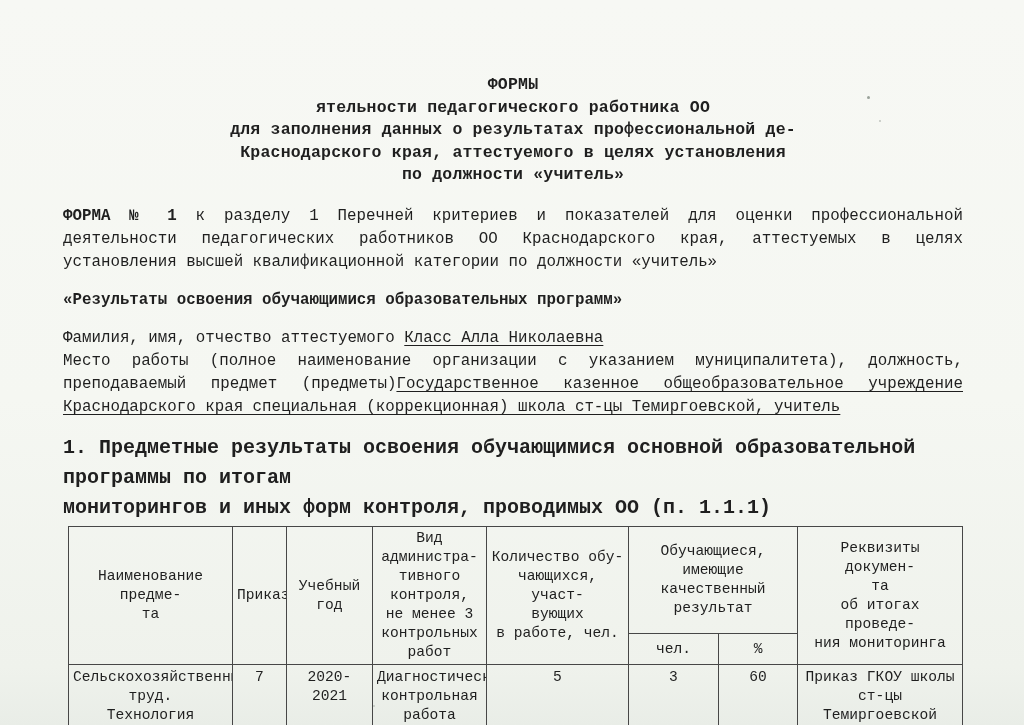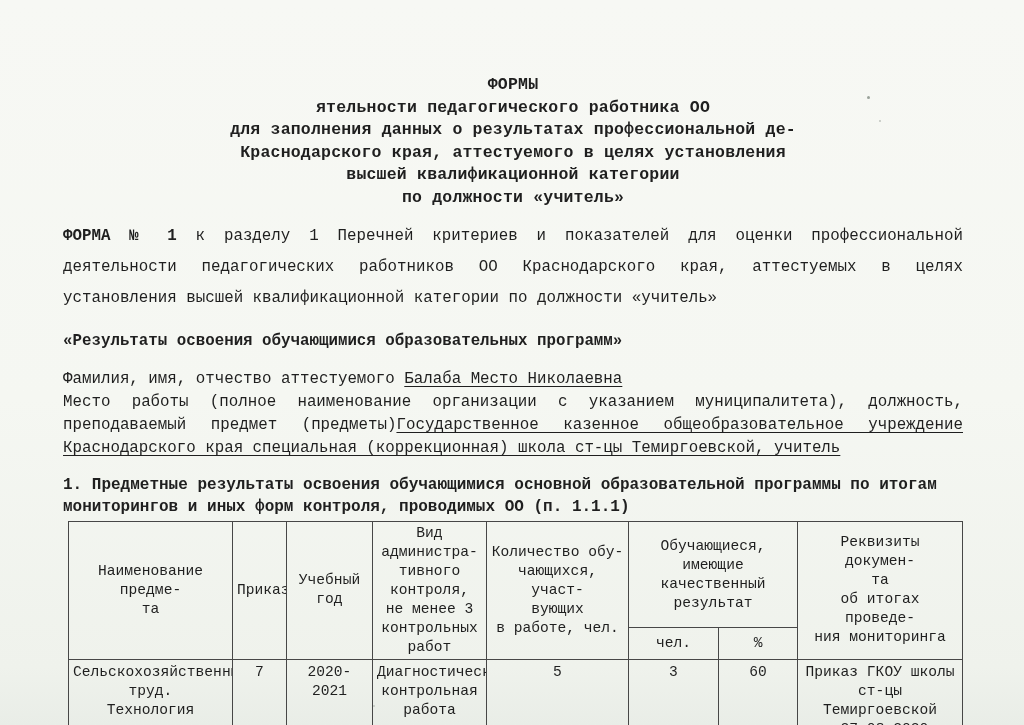--- a/index.html
+++ b/index.html
@@ -23,23 +23,23 @@
     width: 900px;
   }
   .doc-title {
     text-align: center;
     font-weight: bold;
     font-size: 16.5px;
     line-height: 22.5px;
     letter-spacing: 0.2px;
   }
   .intro-paragraph {
-    margin-top: 12px;
+    margin-top: 18px;
     font-size: 15.8px;
-    line-height: 31px;
+    line-height: 23px;
     text-align: justify;
   }
   .intro-paragraph .bold { font-weight: bold; }
   .subtitle {
     font-weight: bold;
     font-size: 15.8px;
     line-height: 23px;
   }
   .fio-block {
     margin-top: 15px;
@@ -48,22 +48,22 @@
     text-align: justify;
   }
   .uline {
     text-decoration: underline;
     text-underline-offset: 3px;
     text-decoration-thickness: 1px;
   }
   .section-heading {
     margin-top: 14px;
     font-weight: bold;
-    font-size: 16px;
-    line-height: 22px;
+    font-size: 20px;
+    line-height: 30px;
     white-space: pre-line;
   }
   table.results {
     border-collapse: collapse;
     table-layout: fixed;
     width: 894px;
     margin-left: 5px;
     margin-top: 3px;
   }
   table.results th, table.results td {
@@ -98,30 +98,29 @@
   <span class="speck speck-2"></span>
   <span class="speck speck-3"></span>
 
   <div class="content">
 
     <div class="doc-title">
       <div>ФОРМЫ</div>
       <div>ятельности педагогического работника ОО</div>
       <div>для заполнения данных о результатах профессиональной де-</div>
       <div>Краснодарского края, аттестуемого в целях установления</div>
-      <div>высшей квалификационной категории</div>
       <div>по должности «учитель»</div>
     </div>
 
     <p class="intro-paragraph"><span class="bold">ФОРМА № 1</span><span> к разделу 1 Перечней критериев и показателей для оценки профессиональной деятельности педагогических работников ОО Краснодарского края, аттестуемых в целях установления высшей квалификационной категории по должности «учитель»</span></p>
 
     <div class="subtitle">«Результаты освоения обучающимися образовательных программ»</div>
 
     <div class="fio-block">
-      <div><span>Фамилия, имя, отчество аттестуемого </span><span class="uline">Балаба Место Николаевна</span></div>
+      <div><span>Фамилия, имя, отчество аттестуемого </span><span class="uline">Класс Алла Николаевна</span></div>
       <div><span>Место работы (полное наименование организации с указанием муниципалитета), должность, преподаваемый предмет (предметы)</span><span class="uline">Государственное казенное общеобразовательное учреждение Краснодарского края специальная (коррекционная) школа ст-цы Темиргоевской, учитель</span></div>
     </div>
 
     <div class="section-heading">1. Предметные результаты освоения обучающимися основной образовательной программы по итогам
 мониторингов и иных форм контроля, проводимых ОО (п. 1.1.1)</div>
 
     <table class="results">
       <colgroup>
         <col style="width:164px">
           <col style="width:54px">

